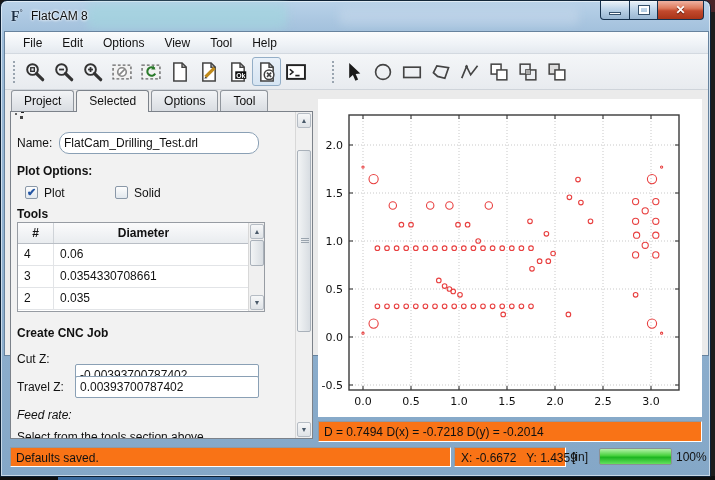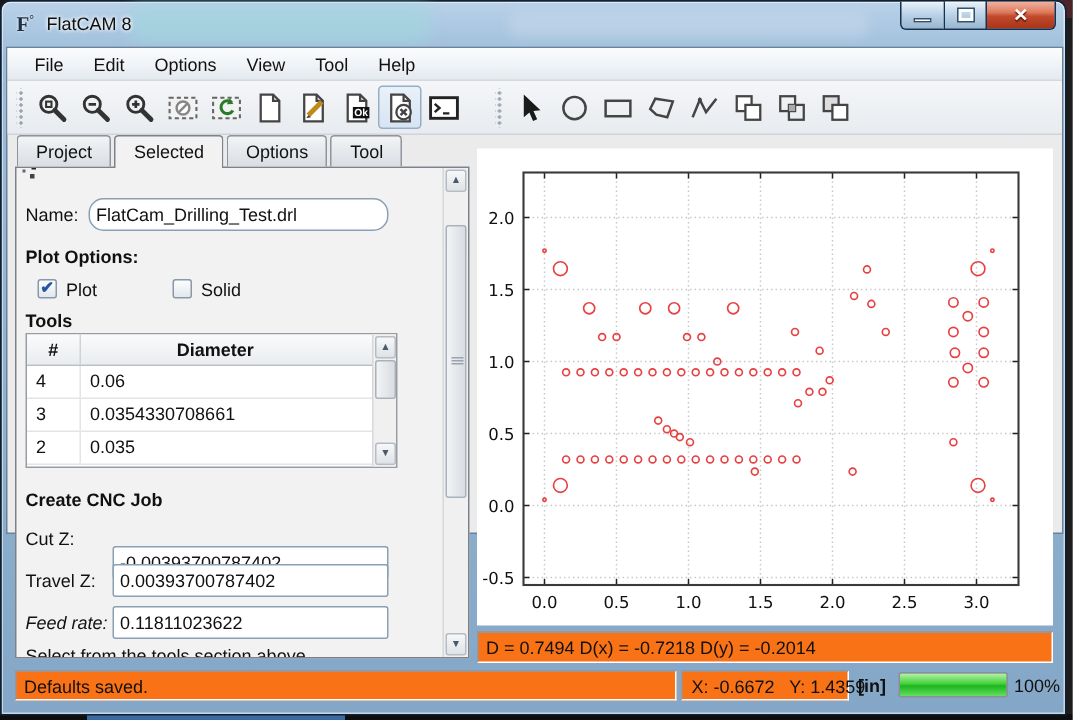--- a/index.html
+++ b/index.html
@@ -96,21 +96,21 @@
   .ptick { stroke:#222; stroke-width:1; }
   .plabel { font-family:"DejaVu Sans",sans-serif; font-size:11px; fill:#111; }
   .phole { fill:none; stroke:#e84040; stroke-width:1.1; }
 
   .sunken { border:1px solid; border-color:#9199a2 #ffffff #ffffff #9199a2; background:#f97316; }
   .dbox { position:absolute; left:313px; top:389px; width:384px; height:21px; font-size:12px; color:#111; padding:3px 0 0 5px; }
 
   
   .sb-msg { position:absolute; left:5px; top:415px; width:441px; height:20px; font-size:12px; color:#111; padding:3px 0 0 5px; }
   .sb-coord { position:absolute; left:449px; top:415px; width:112px; height:20px; font-size:12px; color:#111; padding:3px 0 0 6px; white-space:pre; }
-  .sb-units { position:absolute; left:567px; top:418px; font-size:12px; font-weight:bold; color:#111; }
+  .sb-units { position:absolute; left:567px; top:418px; font-size:12px; font-weight:normal; color:#111; }
   .sb-prog { position:absolute; left:594px; top:416px; width:73px; height:17px; border:1px solid #8a9096; border-radius:2px;
     background:linear-gradient(180deg,#b4f2a8 0%,#46d13c 45%,#1cb520 55%,#63e05e 100%); }
   .sb-pct { position:absolute; left:671px; top:418px; font-size:12px; color:#111; }
   .sb-grip2 { position:absolute; left:690px; top:417px; font-size:11px; color:#9aa; letter-spacing:-1px; }
 </style>
 </head>
 <body>
 
 <div class="stage">
   <div class="desk-right"></div>
@@ -334,21 +334,20 @@
 
           <span class="lbl bold" style="left:6px; top:214px;">Create CNC Job</span>
 
           <span class="lbl" style="left:6px; top:240px;">Cut Z:</span>
           <input class="tinput" style="left: 64px; top: 236px; width: 184px; margin-top: 16px;" value="-0.00393700787402">
 
           <span class="lbl" style="left:6px; top:268px;">Travel Z:</span>
           <input class="tinput" style="left: 64px; top: 264px; width: 184px;" value="0.00393700787402">
 
           <span class="lbl" style="left:6px; top:296px;font-style:italic;">Feed rate:</span>
-          <input class="tinput" style="left: 64px; top: 292px; width: 184px;" value="0.11811023622">
 
           <span class="lbl" style="left:6px; top:318px;">Select from the tools section above</span>
         </div>
 
         <div class="sbar" style="right:0; top:0; width:17px; height:326px;">
           <div class="sb-btn" style="top:1px;">▲</div>
           <div class="sb-thumb" style="top:38px; height:182px;">
             <div class="sb-grip" style="top:87px;"></div>
           </div>
           <div class="sb-btn" style="bottom:1px;">▼</div>

